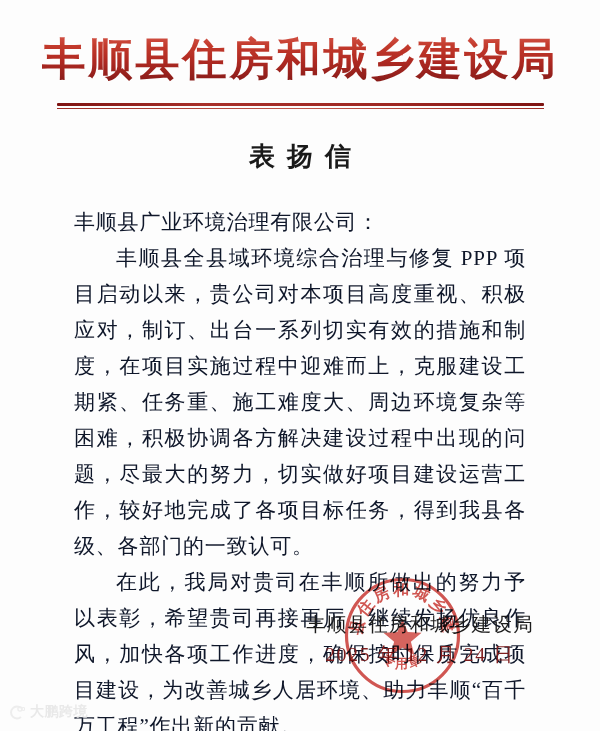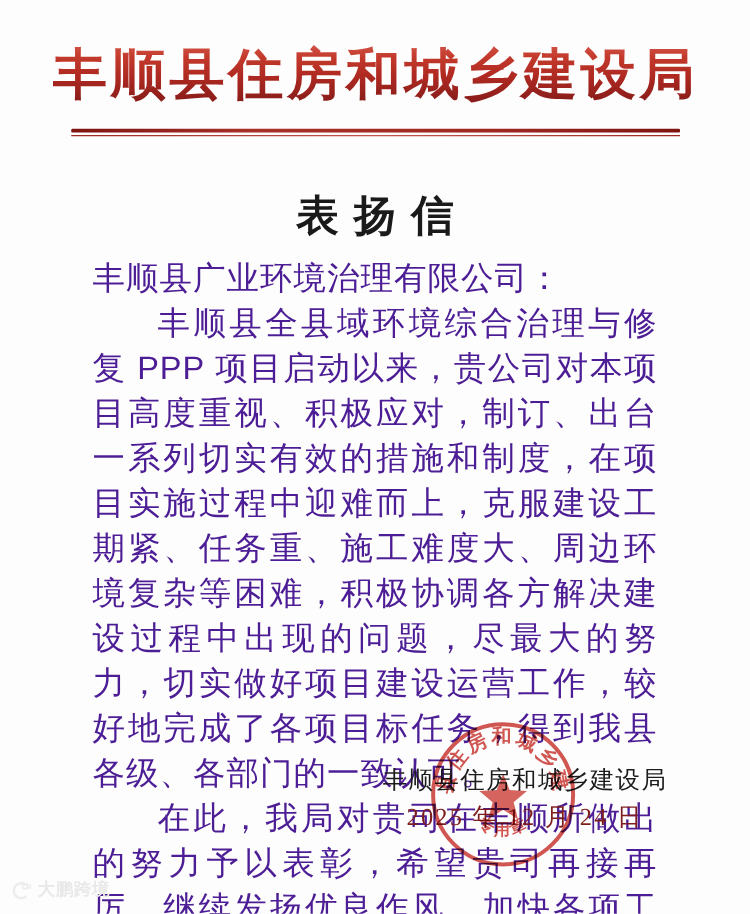--- a/index.html
+++ b/index.html
@@ -66,43 +66,43 @@
   .rule-gap { height: 2px; }
   .rule-thin {
     height: 1px;
     background: linear-gradient(90deg, #9c2a24 0%, #c0564c 50%, #9c2a24 100%);
   }
 
   
   .doc-title {
     position: absolute;
     left: 0;
-    top: 150px;
+    top: 139px;
     width: 600px;
     text-align: center;
     font-family: "Liberation Serif", "DejaVu Serif", serif;
-    font-size: 34px;
+    font-size: 26px;
     font-weight: bold;
     letter-spacing: 12px;
     text-indent: 12px;
     color: #1a1a1a;
   }
 
   
   .body-block {
     position: absolute;
     left: 74px;
     top: 204px;
     width: 452px;
   }
   .para {
-    font-family: Liberation Sans, sans-serif;
-    font-size: 26px;
+    font-family: Liberation Serif, serif;
+    font-size: 21px;
     line-height: 36px;
-    color: #4c1d95;
+    color: #0f172a;
     text-align: justify;
     text-justify: inter-character;
     letter-spacing: 0.8px;
     margin: 0 0 0 0;
     word-break: break-all;
   }
   .para.indent { text-indent: 2em; }
   .para.salutation { text-indent: 0; }
 
   

